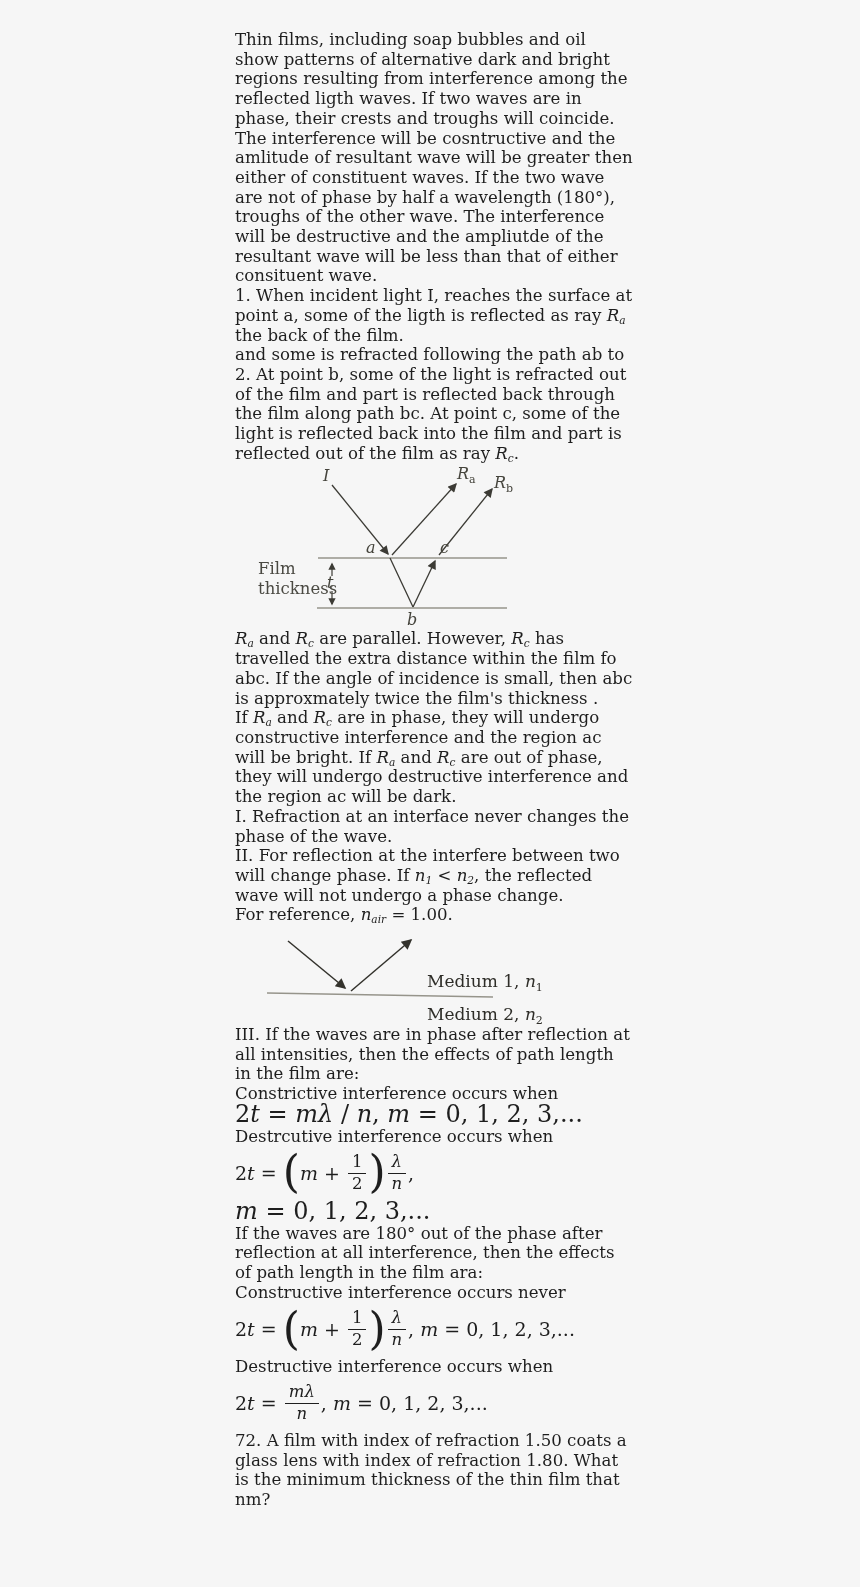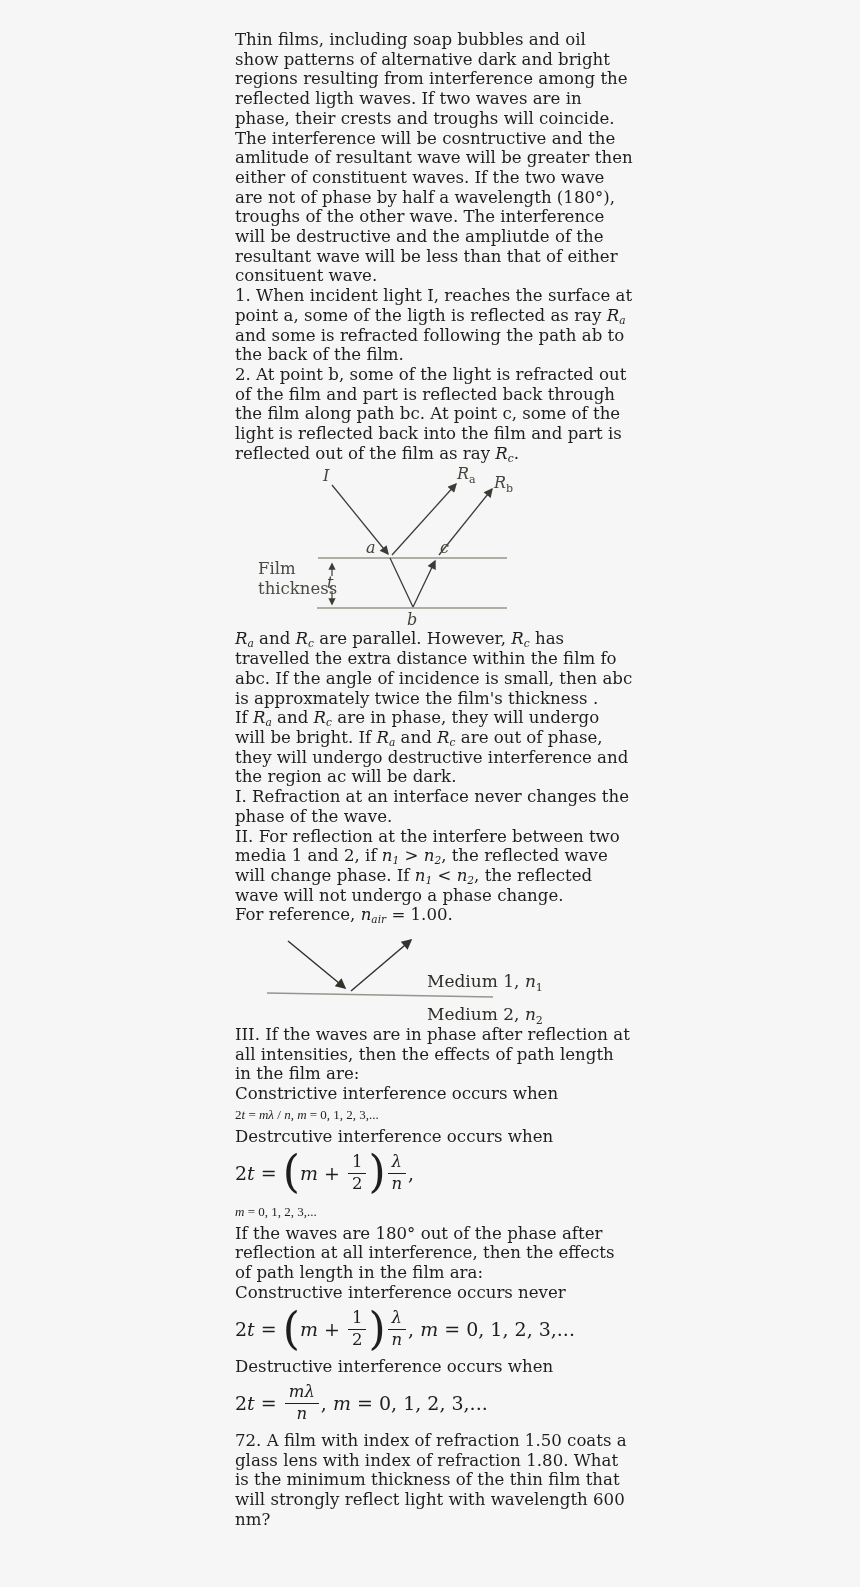--- a/index.html
+++ b/index.html
@@ -7,21 +7,21 @@
     width:860px;height:1587px;position:relative;overflow:hidden;
     background:#f6f6f6;
     font-family:"DejaVu Serif",serif;
     color:#1e1e1e;
   }
   .doc{position:absolute;left:235px;top:30px;width:430px;font-size:16.6px;line-height:19.7px;}
   .line{white-space:pre;}
   .t{white-space:pre;}
   .m{font-style:italic;white-space:pre;}
   .line sub{font-size:0.64em;font-style:italic;vertical-align:-0.28em;line-height:0;}
-  .eqline{font-size:13px;padding:1px 0 2px 0;font-family:Liberation Serif, serif;}
+  .eqline{font-size:24px;padding:1px 0 2px 0;}
   .eqdisp{display:flex;align-items:center;font-size:19px;padding:6px 0 7px 0;line-height:1.1;}
   .frac{display:inline-block;text-align:center;vertical-align:middle;font-size:16.5px;line-height:1.15;padding:0 2px;}
   .frac .num{display:block;border-bottom:1.4px solid #1e1e1e;padding:0 4px 1px 4px;}
   .frac .den{display:block;padding-top:1px;}
   .paren{font-size:44px;line-height:0.95;font-weight:400;display:inline-block;transform:translateY(-1px);}
   svg{display:block;}
   .surface{stroke:#96948b;stroke-width:1.6;}
   .ray{stroke:#3c3b35;stroke-width:1.3;fill:none;}
   .ray2{stroke:#33322c;stroke-width:1.5;fill:none;}
   .tharrow{stroke:#3c3b35;stroke-width:1.2;}
@@ -47,22 +47,22 @@
       <div class="line"><span class="t">either of constituent waves. If the two wave</span></div>
       <div class="line"><span class="t">are not of phase by half a wavelength (180°),</span></div>
       <div class="line"><span class="t">troughs of the other wave. The interference</span></div>
       <div class="line"><span class="t">will be destructive and the ampliutde of the</span></div>
       <div class="line"><span class="t">resultant wave will be less than that of either</span></div>
       <div class="line"><span class="t">consituent wave.</span></div>
     </div>
   <div>
       <div class="line"><span class="t">1. When incident light I, reaches the surface at</span></div>
       <div class="line"><span class="t">point a, some of the ligth is reflected as ray </span><span class="m">R</span><sub>a</sub></div>
+      <div class="line"><span class="t">the back of the film.</span></div>
       <div class="line"><span class="t">and some is refracted following the path ab to</span></div>
-      <div class="line"><span class="t">the back of the film.</span></div>
     </div>
   <div>
       <div class="line"><span class="t">2. At point b, some of the light is refracted out</span></div>
       <div class="line"><span class="t">of the film and part is reflected back through</span></div>
       <div class="line"><span class="t">the film along path bc. At point c, some of the</span></div>
       <div class="line"><span class="t">light is reflected back into the film and part is</span></div>
       <div class="line"><span class="t">reflected out of the film as ray </span><span class="m">R</span><sub>c</sub><span class="t">.</span></div>
     </div>
 
   <svg width="420" height="166" viewBox="0 0 420 166">
@@ -93,29 +93,29 @@
     <text class="dfilm" x="23" y="111">Film</text>
     <text class="dfilm" x="23" y="131">thickness</text>
   </svg>
 
   <div>
       <div class="line"><span class="m">R</span><sub>a</sub><span class="t"> and </span><span class="m">R</span><sub>c</sub><span class="t"> are parallel. However, </span><span class="m">R</span><sub>c</sub><span class="t"> has</span></div>
       <div class="line"><span class="t">travelled the extra distance within the film fo</span></div>
       <div class="line"><span class="t">abc. If the angle of incidence is small, then abc</span></div>
       <div class="line"><span class="t">is approxmately twice the film's thickness .</span></div>
       <div class="line"><span class="t">If </span><span class="m">R</span><sub>a</sub><span class="t"> and </span><span class="m">R</span><sub>c</sub><span class="t"> are in phase, they will undergo</span></div>
+      <div class="line"><span class="t">constructive interference and the region ac</span></div>
       <div class="line"><span class="t">will be bright. If </span><span class="m">R</span><sub>a</sub><span class="t"> and </span><span class="m">R</span><sub>c</sub><span class="t"> are out of phase,</span></div>
       <div class="line"><span class="t">they will undergo destructive interference and</span></div>
       <div class="line"><span class="t">the region ac will be dark.</span></div>
     </div>
   <div>
       <div class="line"><span class="t">I. Refraction at an interface never changes the</span></div>
       <div class="line"><span class="t">phase of the wave.</span></div>
       <div class="line"><span class="t">II. For reflection at the interfere between two</span></div>
-      <div class="line"><span class="t">media 1 and 2, if </span><span class="m">n</span><sub>1</sub><span class="t"> &gt; </span><span class="m">n</span><sub>2</sub><span class="t">, the reflected wave</span></div>
       <div class="line"><span class="t">will change phase. If </span><span class="m">n</span><sub>1</sub><span class="t"> &lt; </span><span class="m">n</span><sub>2</sub><span class="t">, the reflected</span></div>
       <div class="line"><span class="t">wave will not undergo a phase change.</span></div>
       <div class="line"><span class="t">For reference, </span><span class="m">n</span><sub>air</sub><span class="t"> = 1.00.</span></div>
     </div>
 
   <svg width="420" height="100" viewBox="0 0 420 100">
     <defs>
       <marker id="arw2" viewBox="0 0 10 10" refX="8.5" refY="5" markerWidth="8.5" markerHeight="7" orient="auto-start-reverse">
         <path d="M0,0 L10,5 L0,10 z" fill="#33322c"></path>
       </marker>
@@ -141,17 +141,16 @@
       <div class="line"><span class="t">of path length in the film ara:</span></div>
       <div class="line"><span class="t">Constructive interference occurs never</span></div>
       <div class="line eqdisp"><span class="t">2</span><span class="m">t</span><span class="t"> = </span><span class="paren">(</span><span class="m">m</span><span class="t"> + </span><span class="frac"><span class="num"><span class="t">1</span></span><span class="den"><span class="t">2</span></span></span><span class="paren">)</span><span class="frac"><span class="num"><span class="m">λ</span></span><span class="den"><span class="m">n</span></span></span><span class="t">, </span><span class="m">m</span><span class="t"> = 0, 1, 2, 3,...</span></div>
       <div class="line"><span class="t">Destructive interference occurs when</span></div>
       <div class="line eqdisp"><span class="t">2</span><span class="m">t</span><span class="t"> = </span><span class="frac"><span class="num"><span class="m">mλ</span></span><span class="den"><span class="m">n</span></span></span><span class="t">, </span><span class="m">m</span><span class="t"> = 0, 1, 2, 3,...</span></div>
     </div>
   <div>
       <div class="line"><span class="t">72. A film with index of refraction 1.50 coats a</span></div>
       <div class="line"><span class="t">glass lens with index of refraction 1.80. What</span></div>
       <div class="line"><span class="t">is the minimum thickness of the thin film that</span></div>
-      <div class="line"><span class="t">will strongly reflect light with wavelength 600</span></div>
       <div class="line"><span class="t">nm?</span></div>
     </div>
 
 </div>
 
 </body></html>

